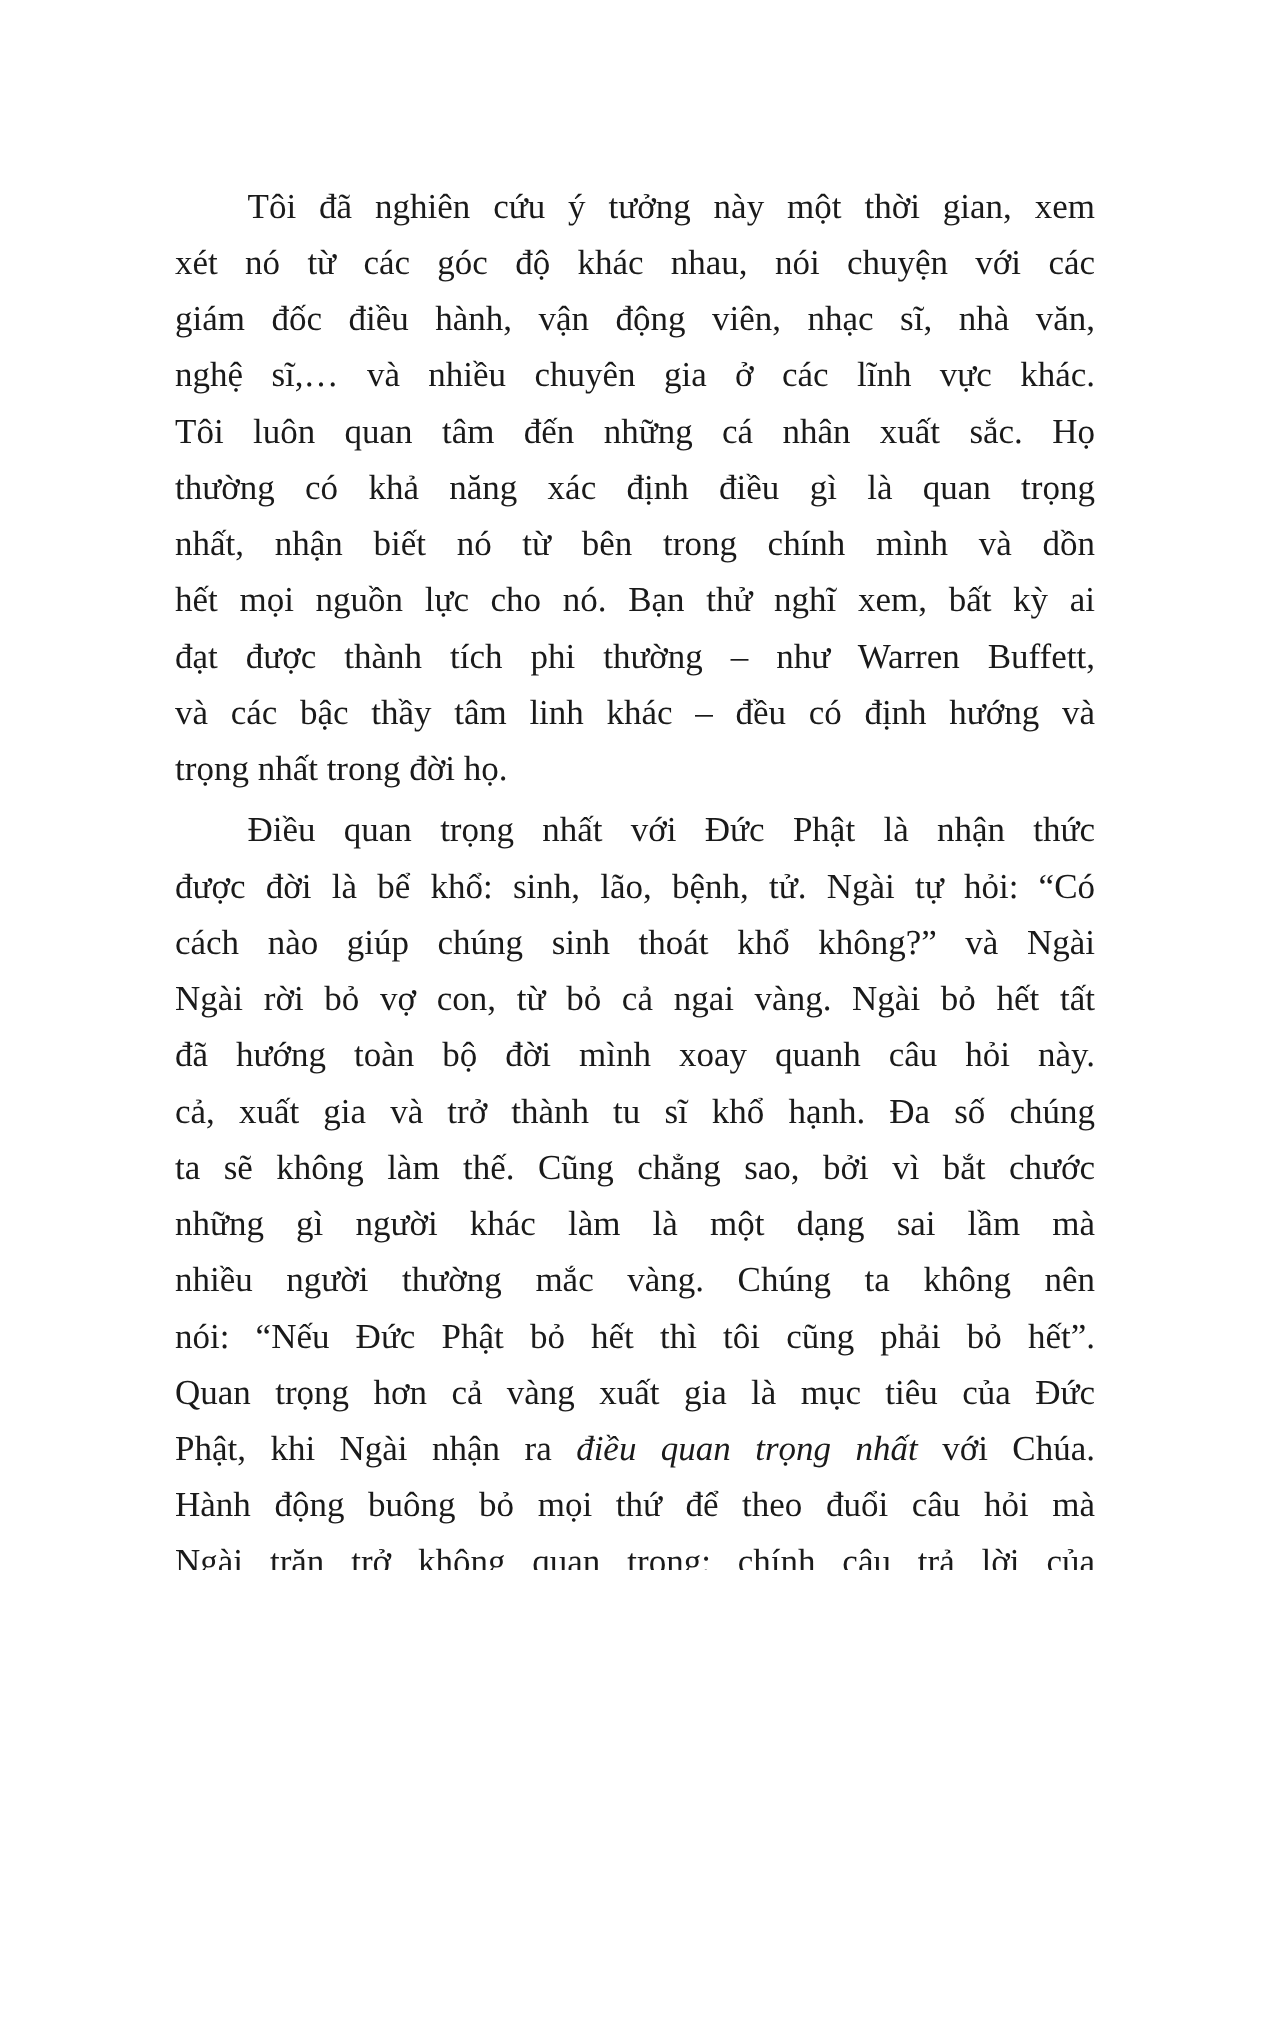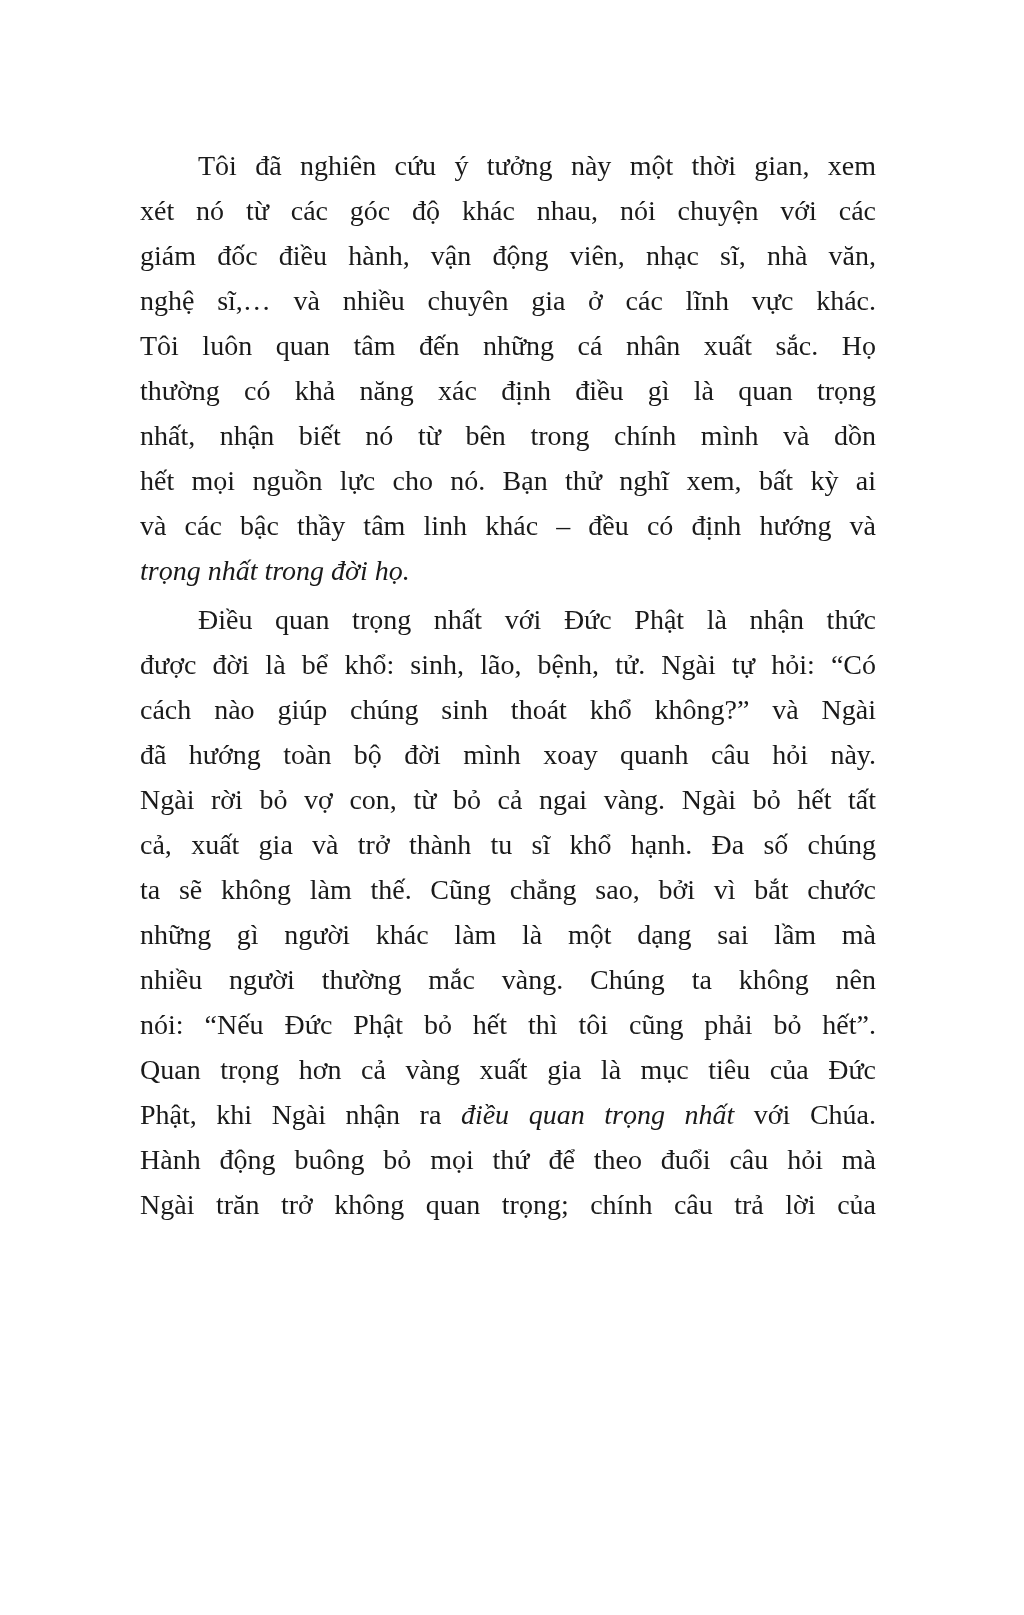--- a/index.html
+++ b/index.html
@@ -29,21 +29,20 @@
     line-height: 45px;
     height: 45px;
     text-align: justify;
     text-align-last: justify;
     color: #1a1a1a;
   }
   .line.first { padding-left: 58px; }
   .line.last-ragged {
     text-align: left;
     text-align-last: left;
-    font-style: italic;
   }
   .line i { font-style: italic; }
   .footer {
     position: absolute;
     left: 158px;
     top: 1470px;
     display: flex;
     align-items: flex-end;
   }
   .page-num {
@@ -73,29 +72,30 @@
 
   <div class="paragraph">
         <div class="line first"><span>Tôi đã nghiên cứu ý tưởng này một thời gian, xem</span></div>
         <div class="line"><span>xét nó từ các góc độ khác nhau, nói chuyện với các</span></div>
         <div class="line"><span>giám đốc điều hành, vận động viên, nhạc sĩ, nhà văn,</span></div>
         <div class="line"><span>nghệ sĩ,… và nhiều chuyên gia ở các lĩnh vực khác.</span></div>
         <div class="line"><span>Tôi luôn quan tâm đến những cá nhân xuất sắc. Họ</span></div>
         <div class="line"><span>thường có khả năng xác định điều gì là quan trọng</span></div>
         <div class="line"><span>nhất, nhận biết nó từ bên trong chính mình và dồn</span></div>
         <div class="line"><span>hết mọi nguồn lực cho nó. Bạn thử nghĩ xem, bất kỳ ai</span></div>
+        <div class="line"><span>đạt được thành tích phi thường – như Warren Buffett,</span></div>
         <div class="line"><span>và các bậc thầy tâm linh khác – đều có định hướng và</span></div>
         <div class="line last-ragged"><span>trọng nhất trong đời họ.</span></div>
       </div>
       <div class="paragraph">
         <div class="line first"><span>Điều quan trọng nhất với Đức Phật là nhận thức</span></div>
         <div class="line"><span>được đời là bể khổ: sinh, lão, bệnh, tử. Ngài tự hỏi: “Có</span></div>
         <div class="line"><span>cách nào giúp chúng sinh thoát khổ không?” và Ngài</span></div>
+        <div class="line"><span>Ngài rời bỏ vợ con, từ bỏ cả ngai vàng. Ngài bỏ hết tất</span></div>
         <div class="line"><span>đã hướng toàn bộ đời mình xoay quanh câu hỏi này.</span></div>
-        <div class="line"><span>Ngài rời bỏ vợ con, từ bỏ cả ngai vàng. Ngài bỏ hết tất</span></div>
         <div class="line"><span>cả, xuất gia và trở thành tu sĩ khổ hạnh. Đa số chúng</span></div>
         <div class="line"><span>ta sẽ không làm thế. Cũng chẳng sao, bởi vì bắt chước</span></div>
         <div class="line"><span>những gì người khác làm là một dạng sai lầm mà</span></div>
         <div class="line"><span>nhiều người thường mắc vàng. Chúng ta không nên</span></div>
         <div class="line"><span>nói: “Nếu Đức Phật bỏ hết thì tôi cũng phải bỏ hết”.</span></div>
         <div class="line"><span>Quan trọng hơn cả vàng xuất gia là mục tiêu của Đức</span></div>
         <div class="line"><span>Phật, khi Ngài nhận ra </span><i>điều quan trọng nhất</i><span> với Chúa.</span></div>
         <div class="line"><span>Hành động buông bỏ mọi thứ để theo đuổi câu hỏi mà</span></div>
         <div class="line"><span>Ngài trăn trở không quan trọng; chính câu trả lời của</span></div>
       </div>

